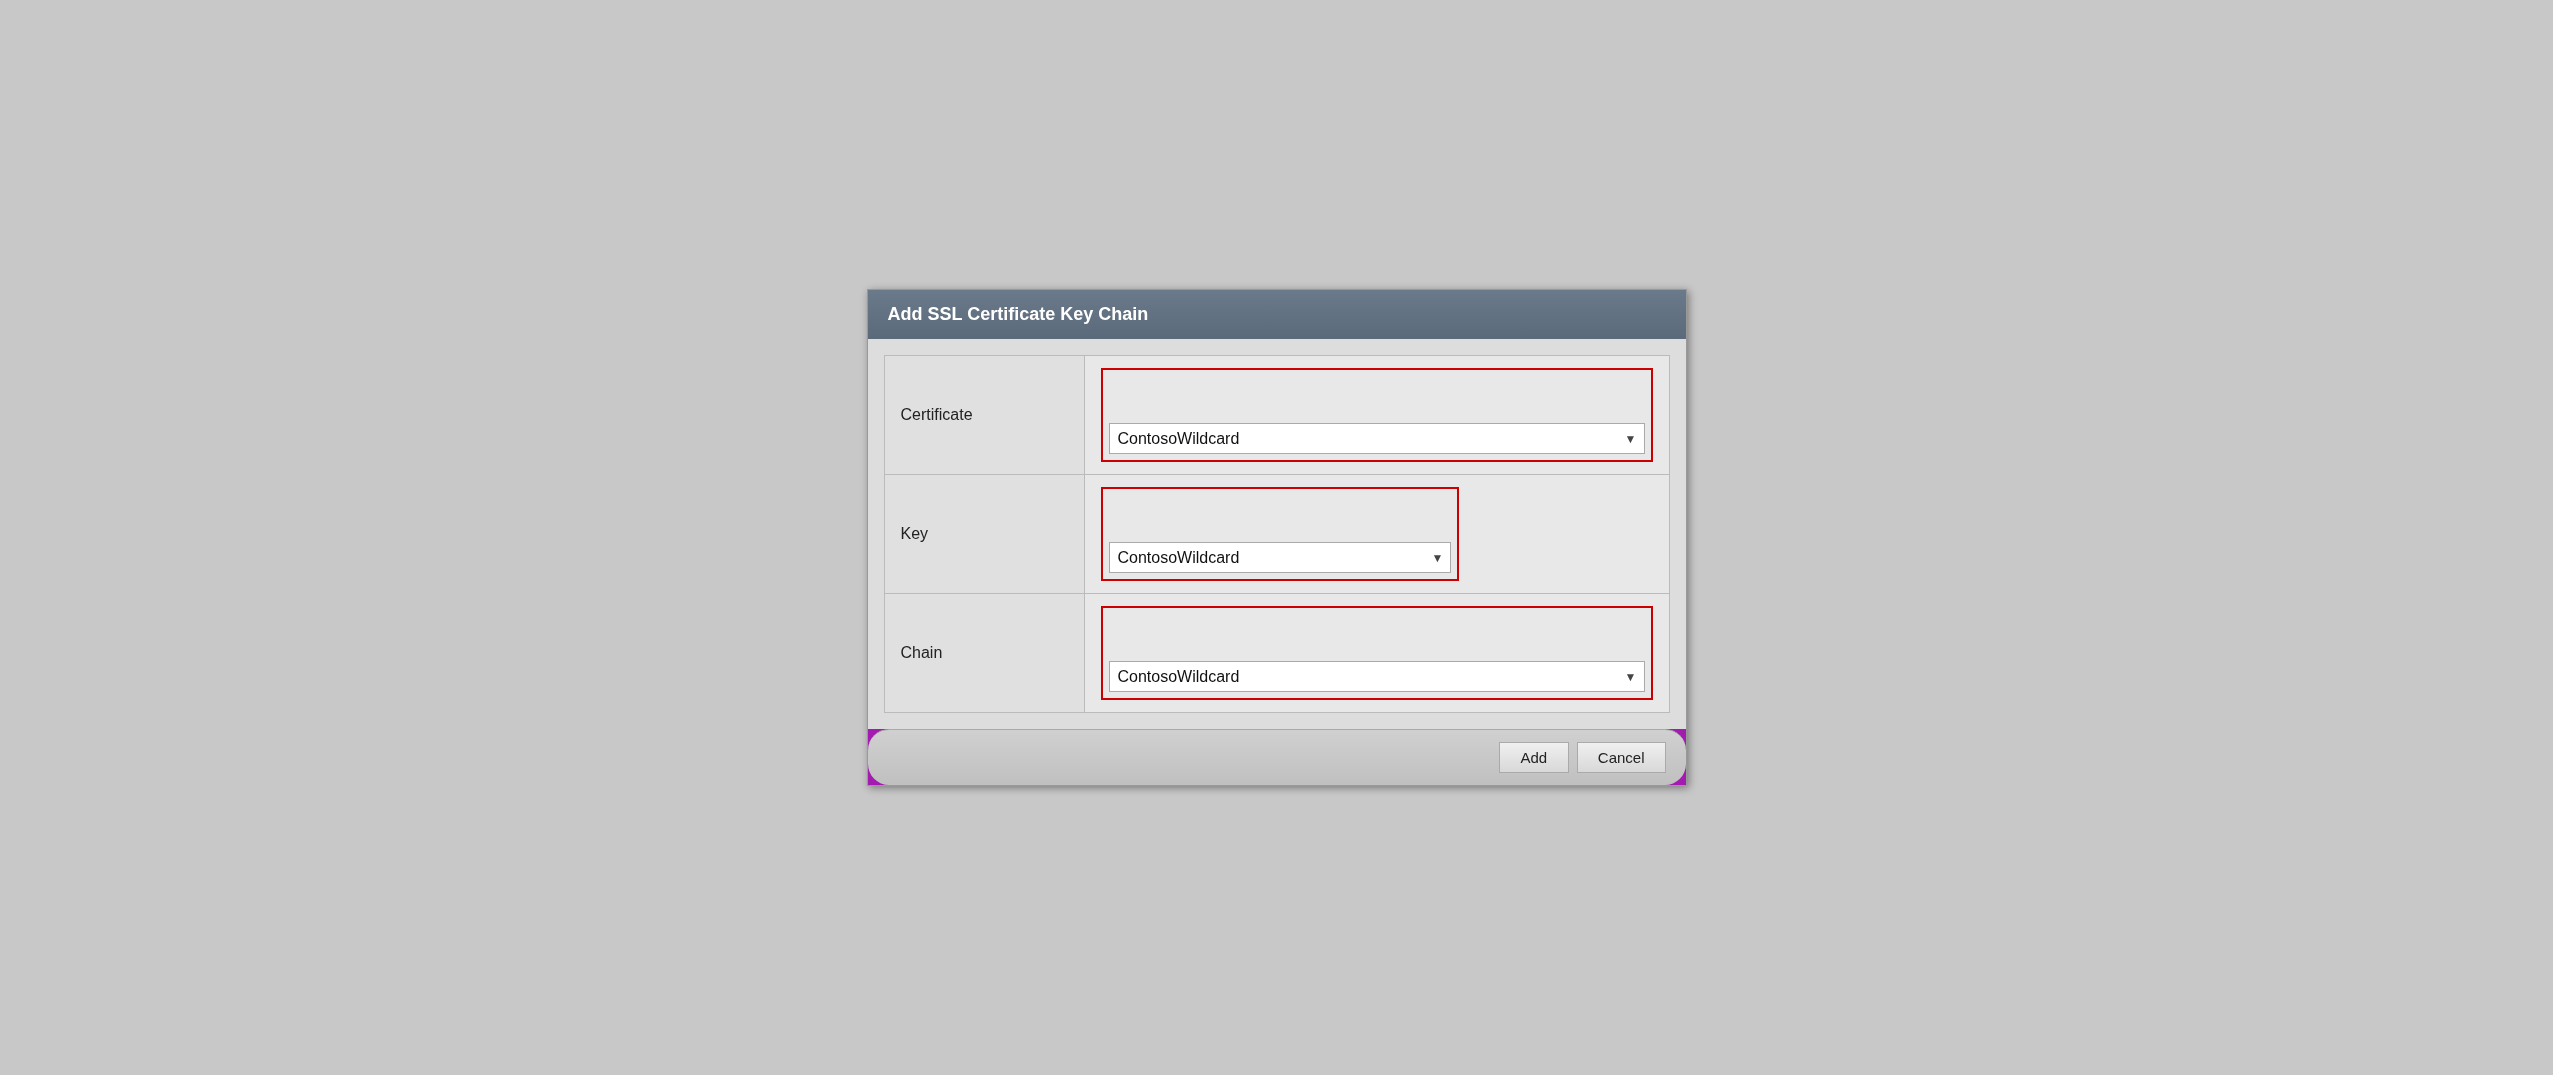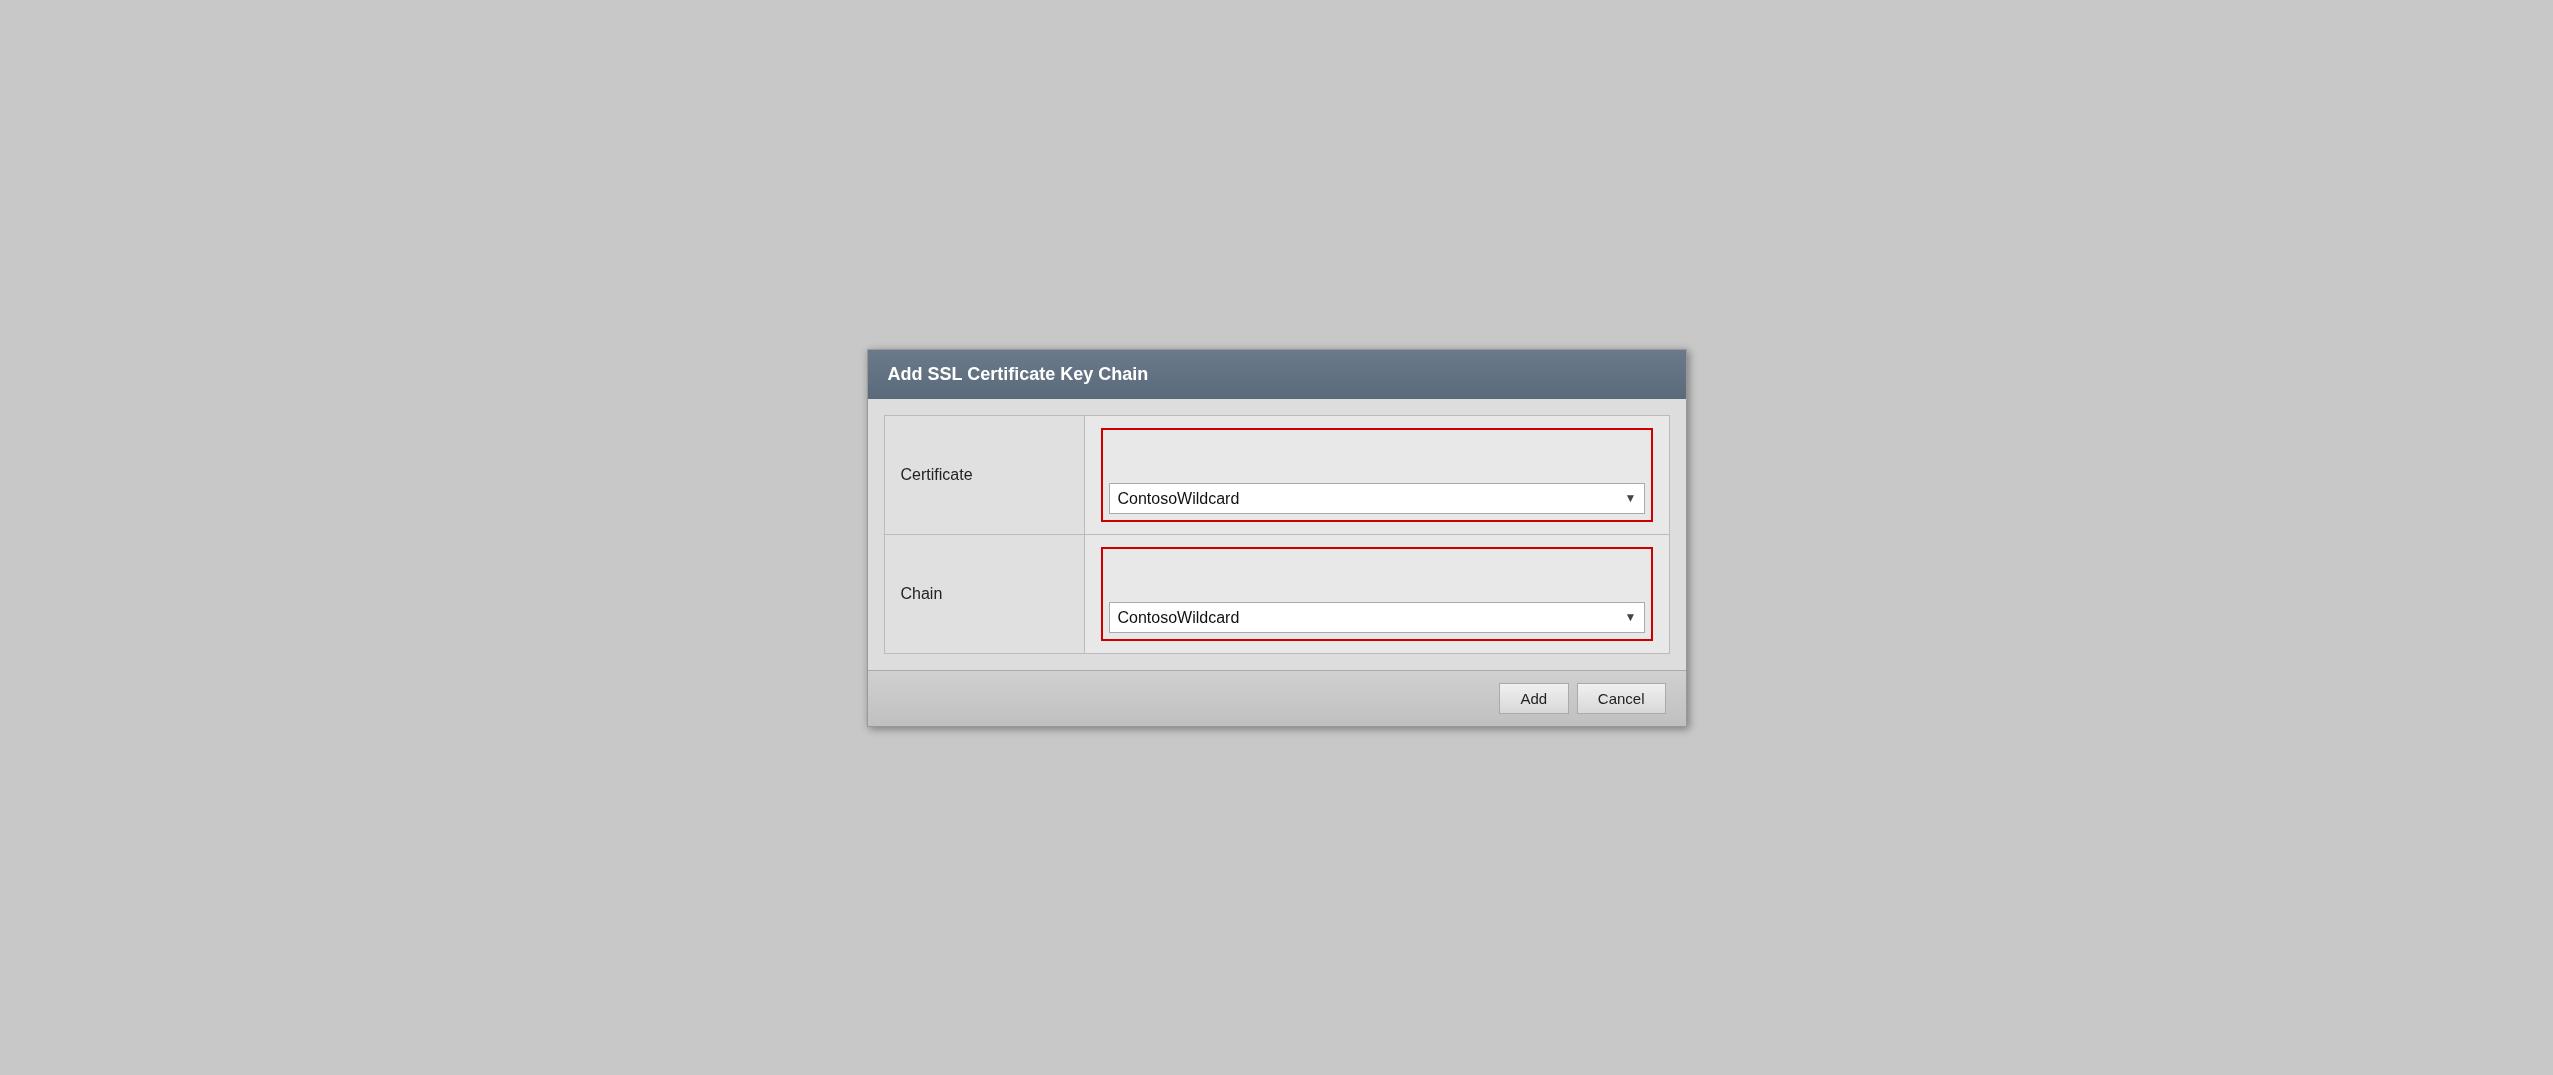--- a/index.html
+++ b/index.html
@@ -122,20 +122,21 @@
       background: white;
     }
 
     .dialog-footer {
       background: linear-gradient(to bottom, #d0d0d0, #c0c0c0);
       padding: 12px 20px;
       display: flex;
       justify-content: flex-end;
       gap: 8px;
       border-top: 1px solid #aaa;
+      border-radius: 21px;
     }
 
     .btn {
       padding: 6px 20px;
       font-size: 15px;
       background: linear-gradient(to bottom, #f0f0f0, #d8d8d8);
       border: 1px solid #aaa;
       cursor: pointer;
       color: #222;
       min-width: 70px;
@@ -160,20 +161,33 @@
               <div class="select-wrapper certificate-select">
                 <select>
                   <option>ContosoWildcard</option>
                 </select>
                 <span class="chevron">▼</span>
               </div>
             </div>
           </td>
         </tr>
 
+        <tr>
+          <td>Key</td>
+          <td>
+            <div style="border: 2px solid #cc0000; padding: 6px; display: inline-block; width: 65%;">
+              <div class="select-wrapper" style="width:100%;">
+                <select style="width:100%;">
+                  <option>ContosoWildcard</option>
+                </select>
+                <span class="chevron">▼</span>
+              </div>
+            </div>
+          </td>
+        </tr>
 
         <tr>
           <td>Chain</td>
           <td>
             <div class="highlight-box">
               <div class="select-wrapper chain-select">
                 <select>
                   <option>ContosoWildcard</option>
                 </select>
                 <span class="chevron">▼</span>

